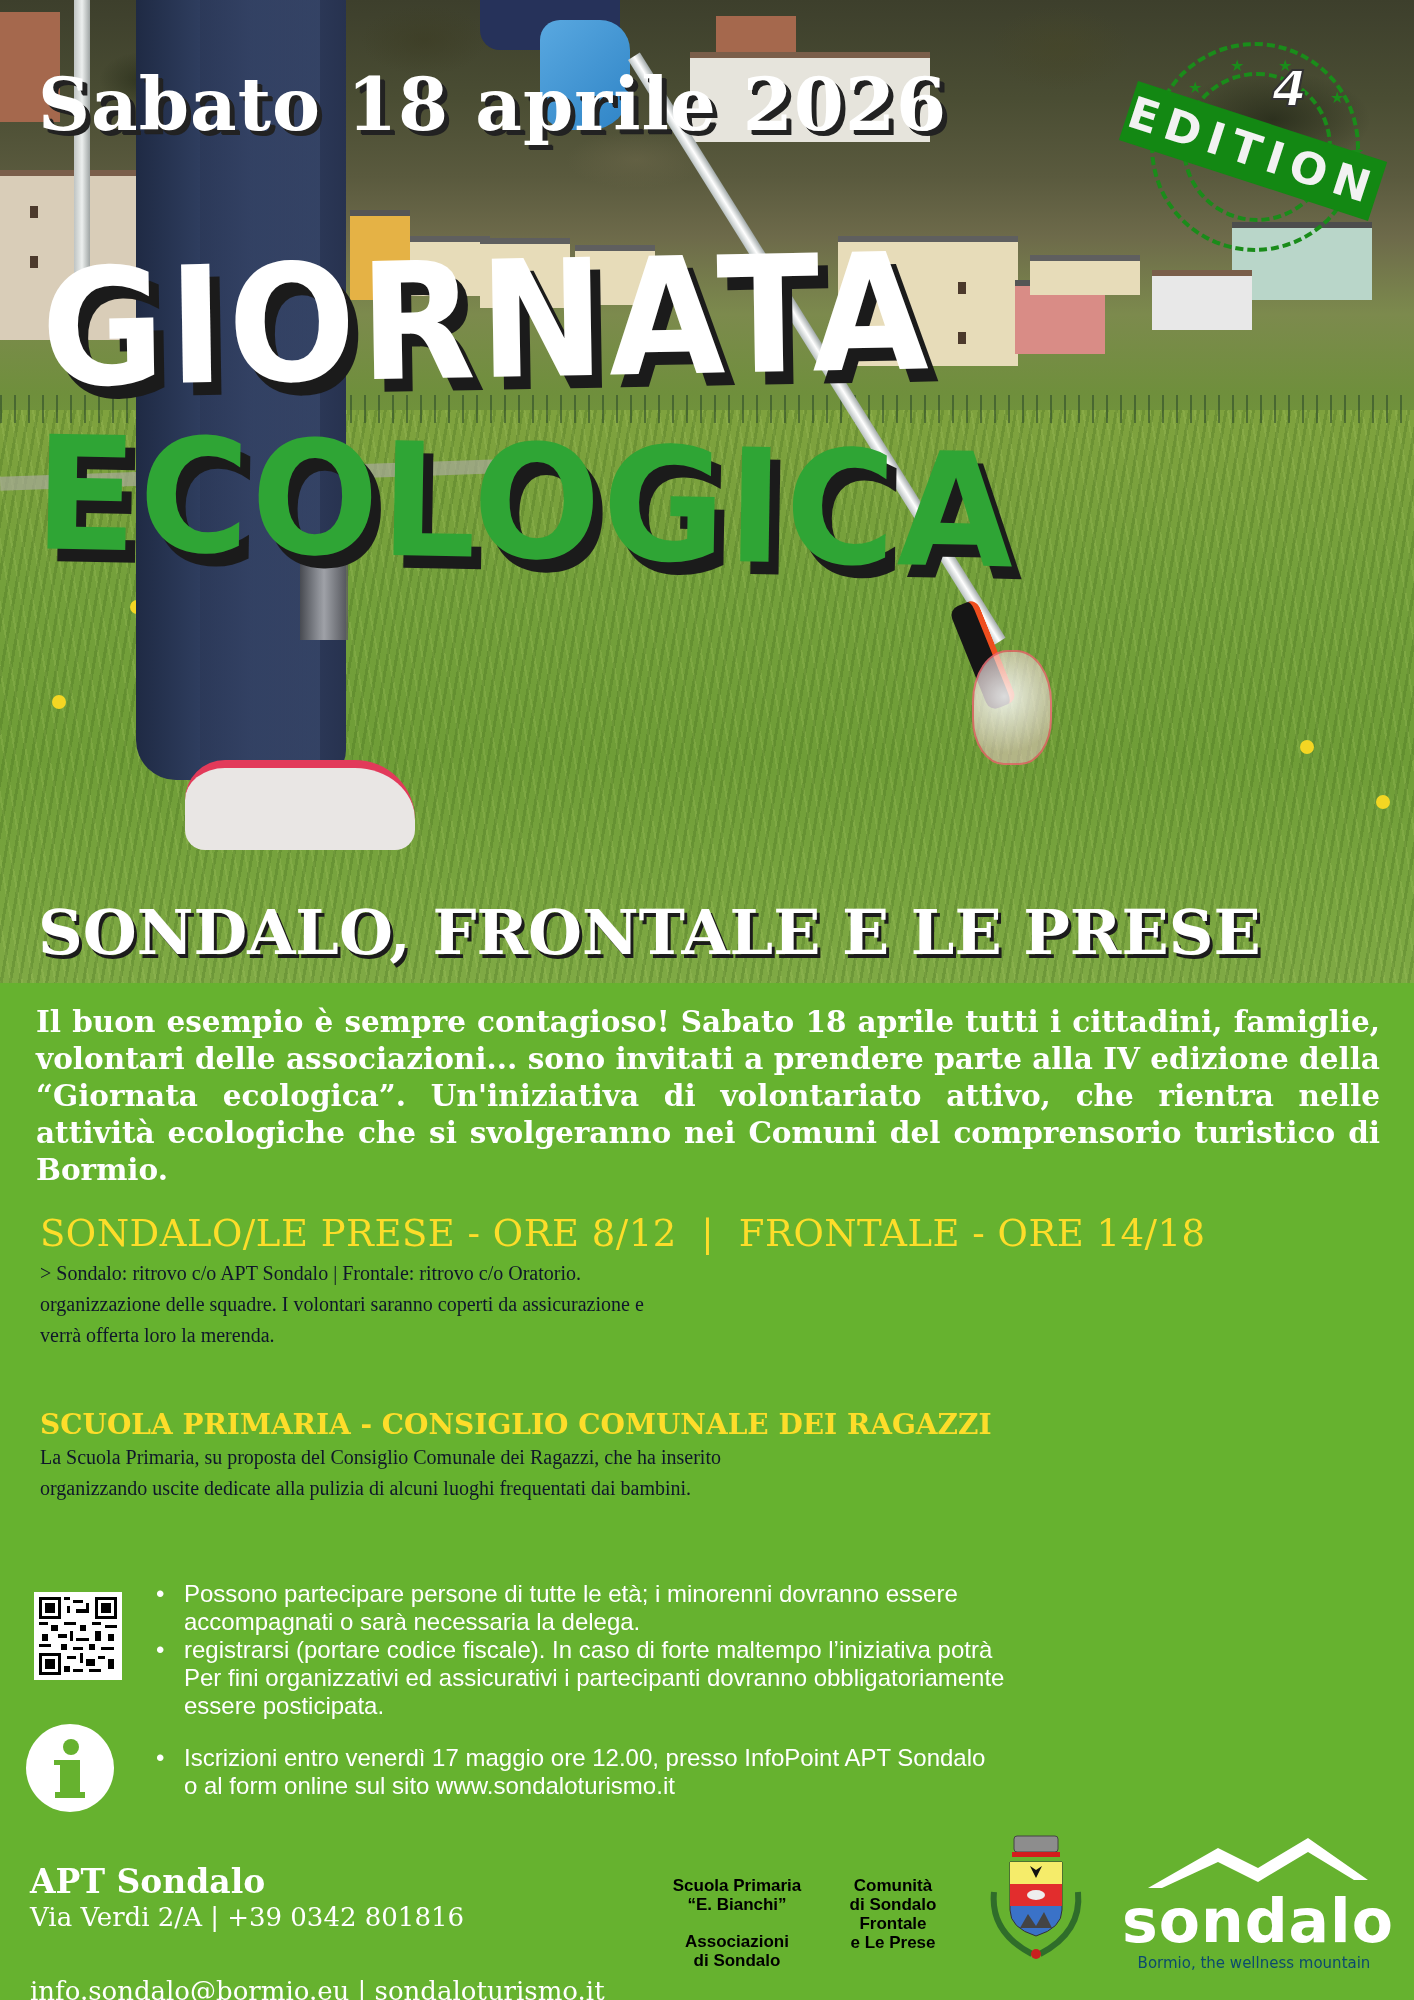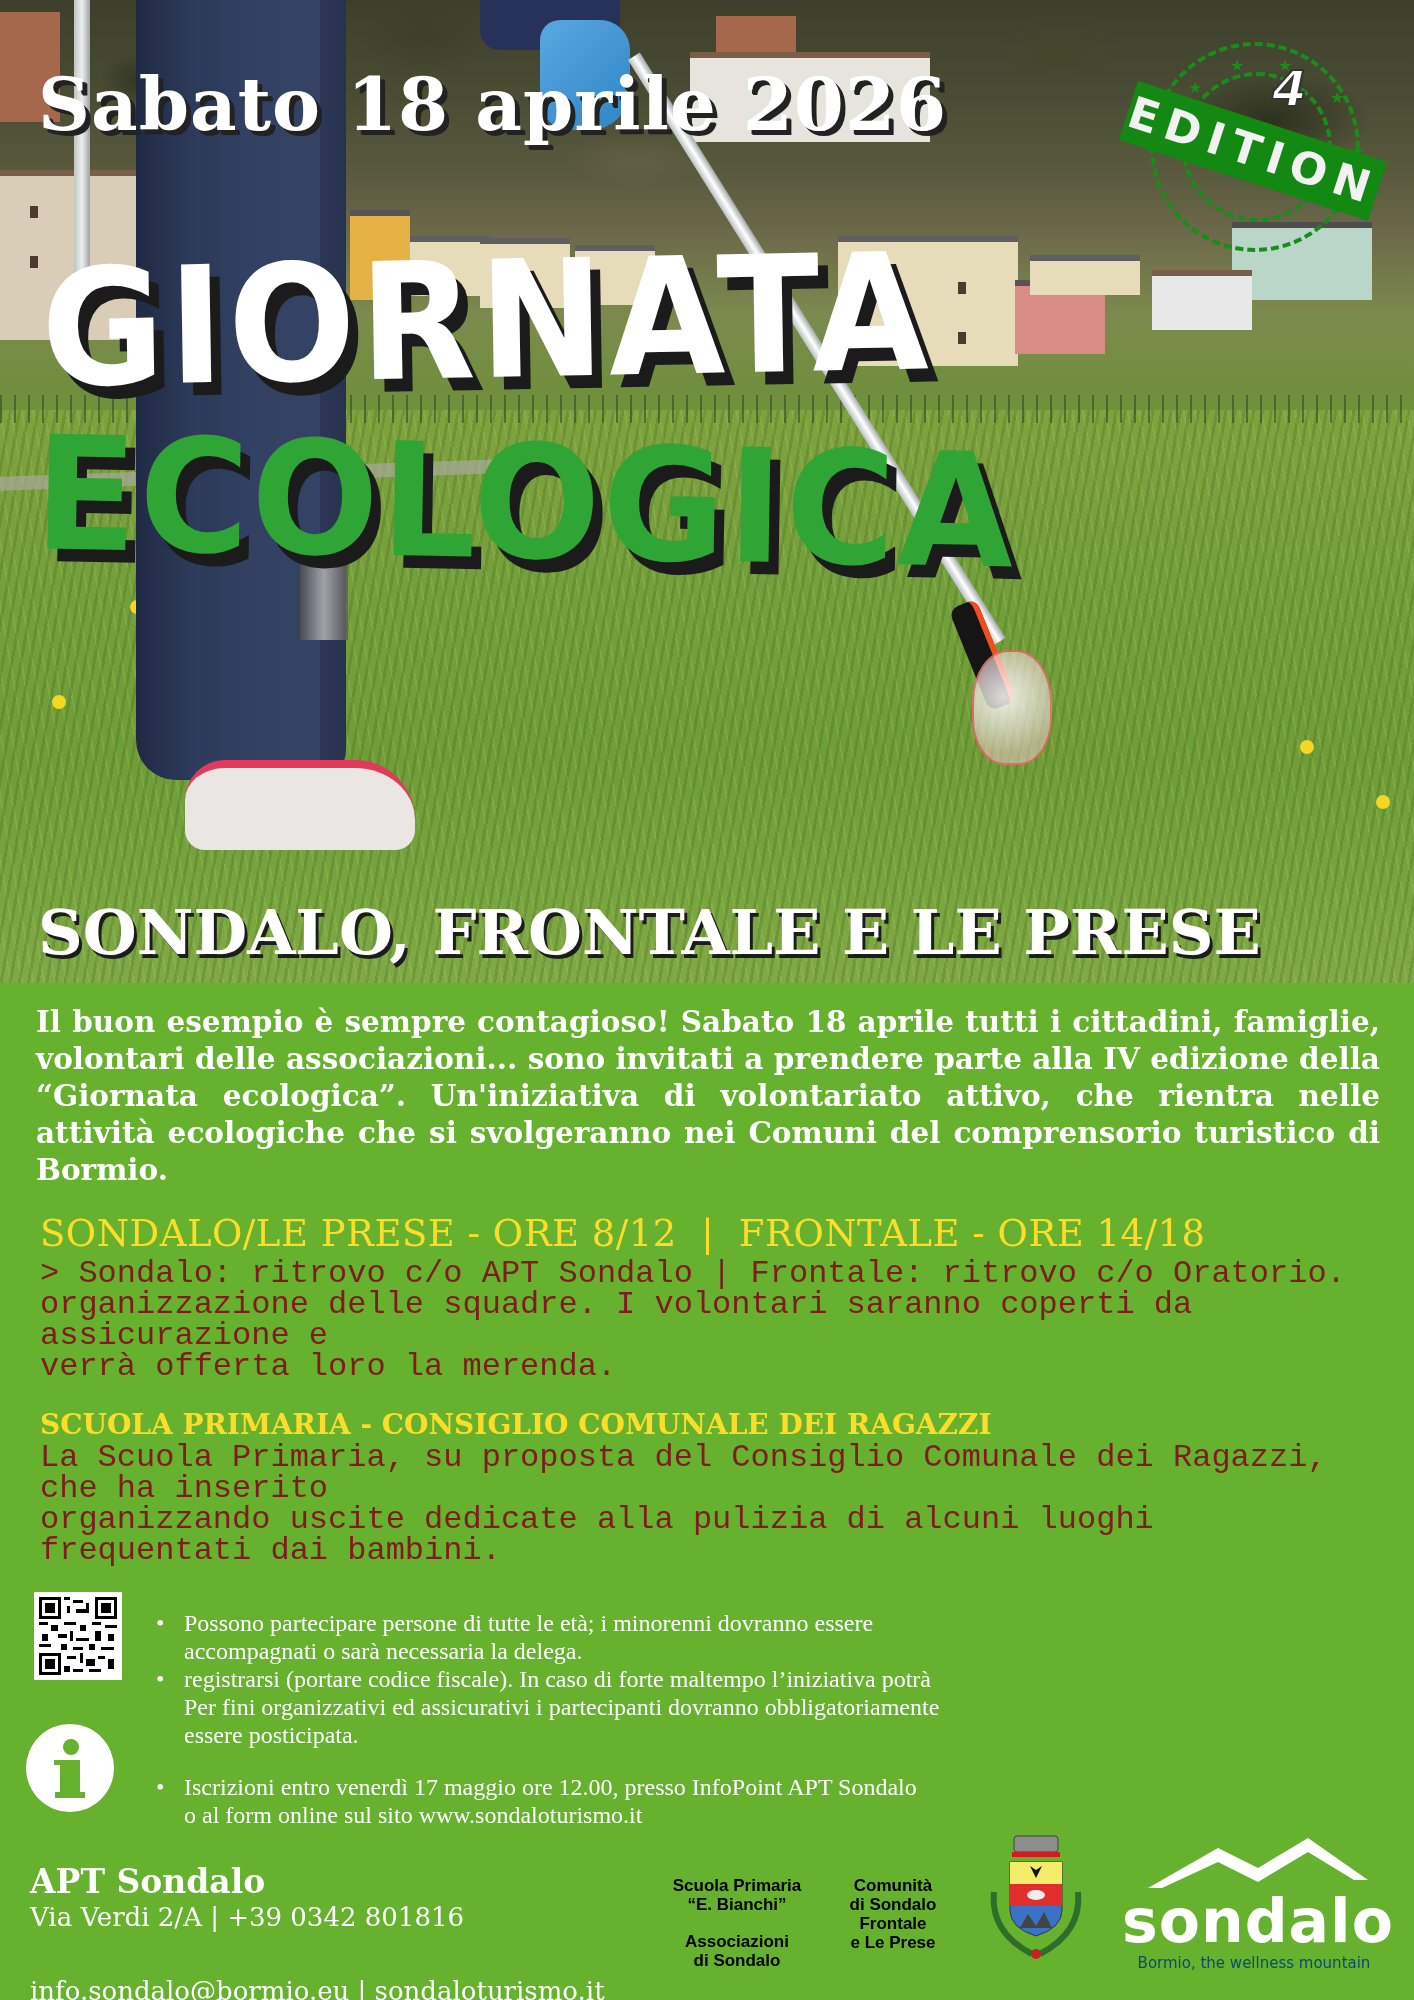--- a/index.html
+++ b/index.html
@@ -98,34 +98,34 @@
     color: #fff; text-align: justify; text-align-last: left;
   }
   .section-h {
     position: absolute; left: 40px;
     font-family: "DejaVu Serif", serif; color: #fddd2a;
   }
   .h1 { top: 1212px; font-size: 37px; font-weight: normal; letter-spacing: .5px; }
   .h2 { top: 1408px; font-size: 28px; font-weight: bold; }
   .para {
     position: absolute; left: 40px; width: 1340px;
-    font-family: Liberation Mono, monospace; font-size: 32px; line-height: 31px; color: #7f1d1d;
+    font-family: Liberation Serif, serif; font-size: 20px; line-height: 31px; color: #0f172a;
   }
   .p1 { top: 1258px; }
   .p2 { top: 1442px; }
 
   .qr { position: absolute; left: 34px; top: 1592px; width: 88px; height: 88px; background: #fff; padding: 5px; }
   .qr svg { width: 78px; height: 78px; display: block; }
   .info-icon { position: absolute; left: 26px; top: 1724px; width: 88px; height: 88px; border-radius: 50%; background: #fff; }
   .info-icon .dot { position: absolute; left: 37px; top: 15px; width: 16px; height: 16px; border-radius: 50%; background: #66b22f; }
   .info-icon .stem { position: absolute; left: 34px; top: 36px; width: 20px; height: 38px; background: #66b22f; }
   .info-icon .base { position: absolute; left: 29px; top: 68px; width: 30px; height: 6px; background: #66b22f; }
   .info-icon .top { position: absolute; left: 28px; top: 36px; width: 12px; height: 5px; background: #66b22f; }
 
-  .bullets { position: absolute; left: 156px; width: 1230px; font-family: Liberation Serif, serif; font-size: 24px; line-height: 28px; color: #fff; font-weight: 300; margin-top: 29px; }
+  .bullets { position: absolute; left: 156px; width: 1230px; font-family: Liberation Sans, sans-serif; font-size: 24px; line-height: 28px; color: #fff; font-weight: 300; }
   .bullets.b1 { top: 1580px; }
   .bullets.b2 { top: 1744px; }
   .bullets li { list-style: none; position: relative; padding-left: 28px; }
   .bullets li::before { content: "•"; position: absolute; left: 0; top: 0; }
 
   
   .apt-name { position: absolute; left: 30px; top: 1862px; font-family: "DejaVu Serif", serif; font-weight: bold; font-size: 33px; color: #fff; }
   .apt-line { position: absolute; left: 30px; font-family: "DejaVu Serif", serif; font-size: 26px; color: #fff; font-weight: 300; }
   .apt-l1 { top: 1902px; }
   .apt-l2 { top: 1936px; margin-top: 40px; }

